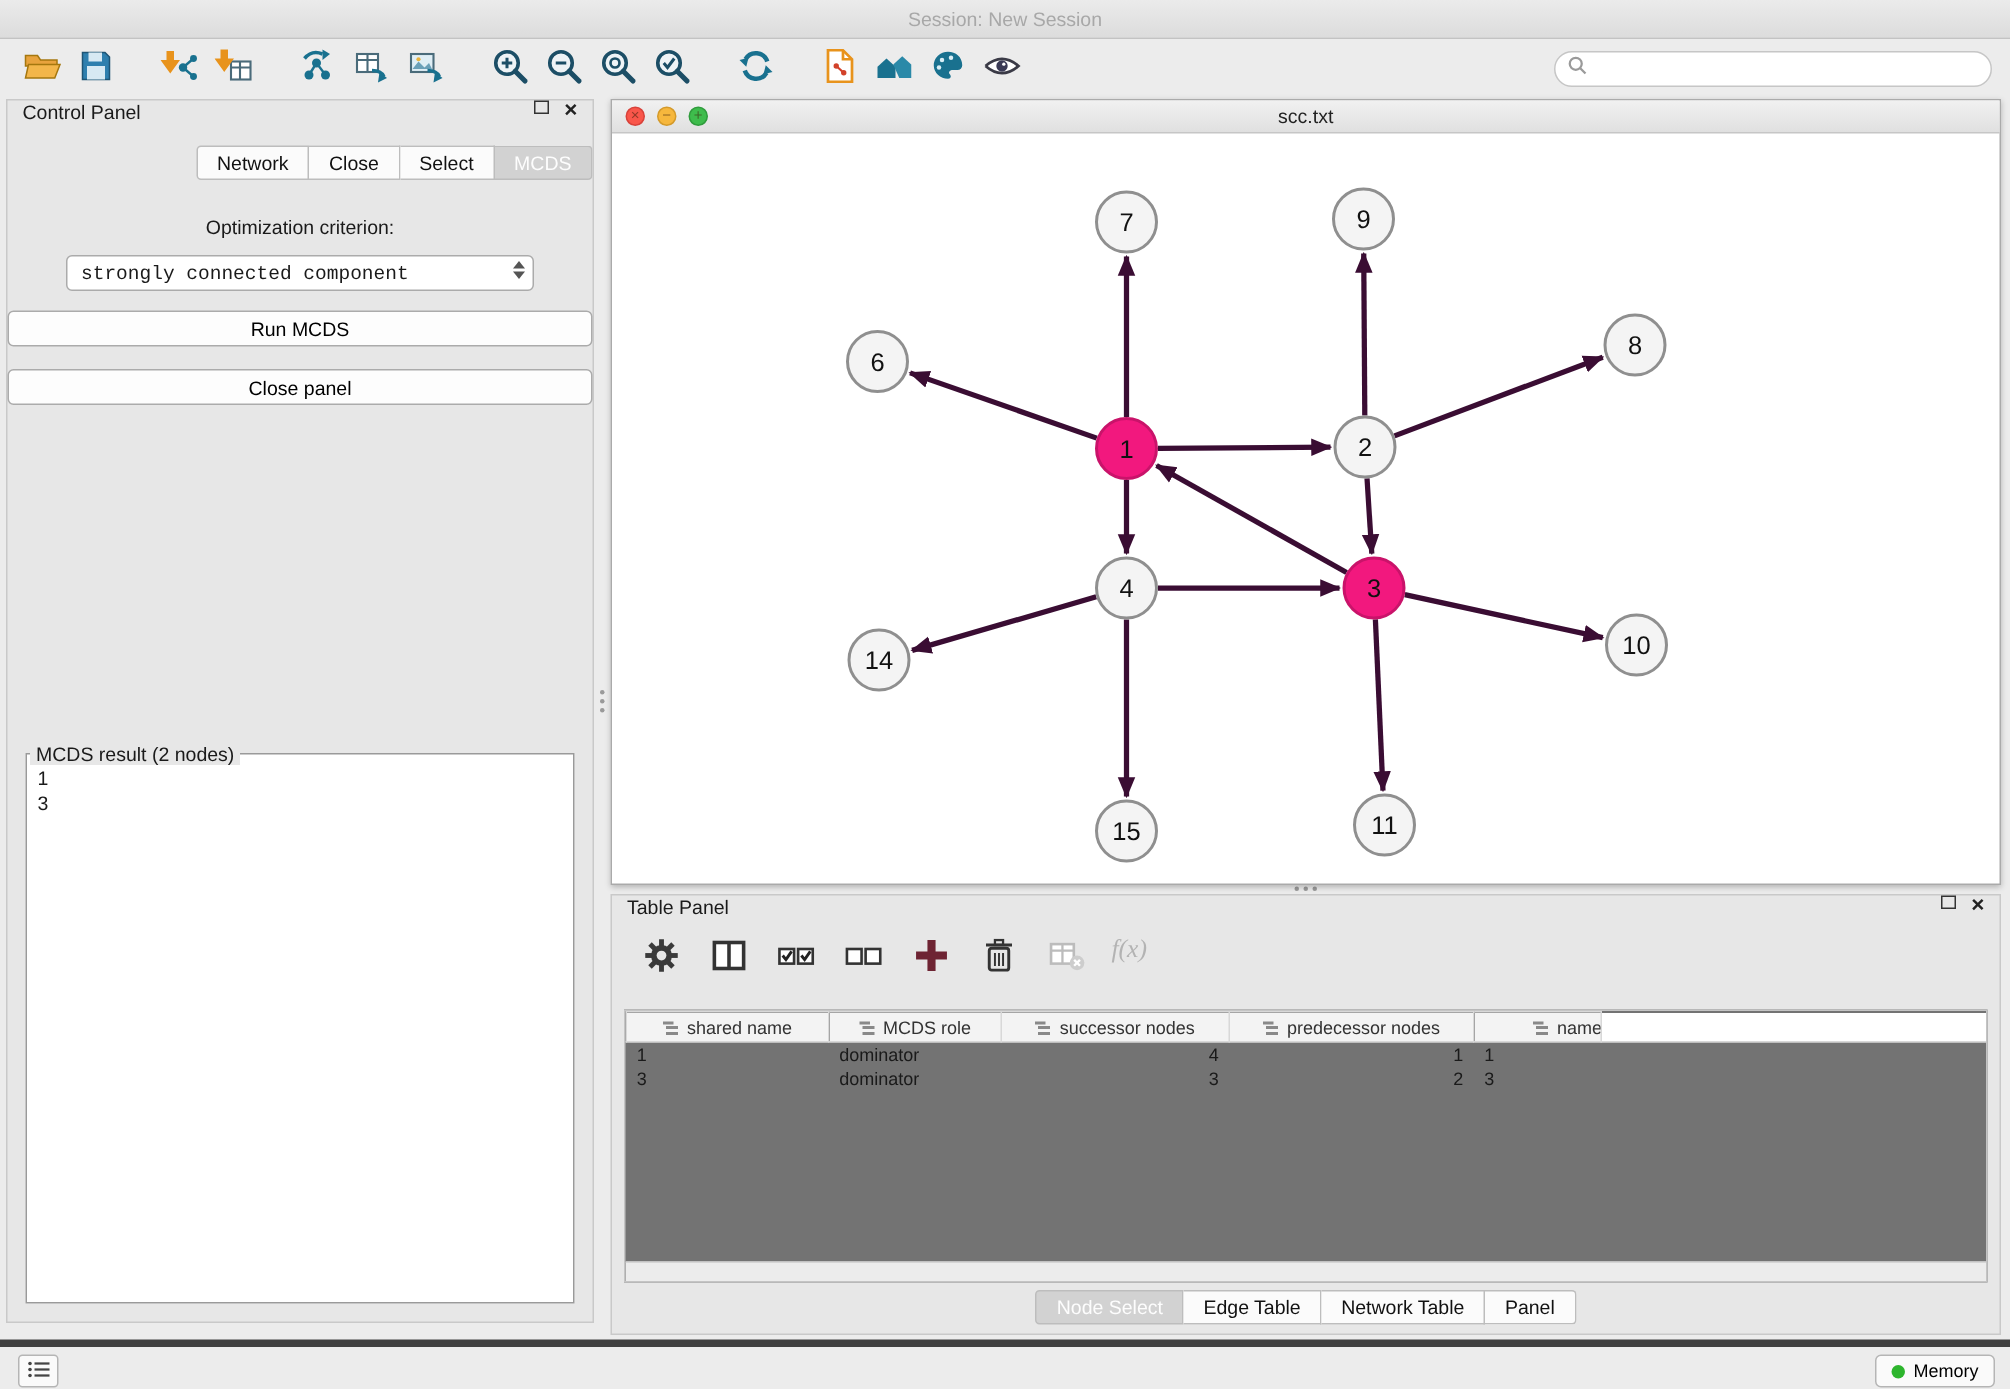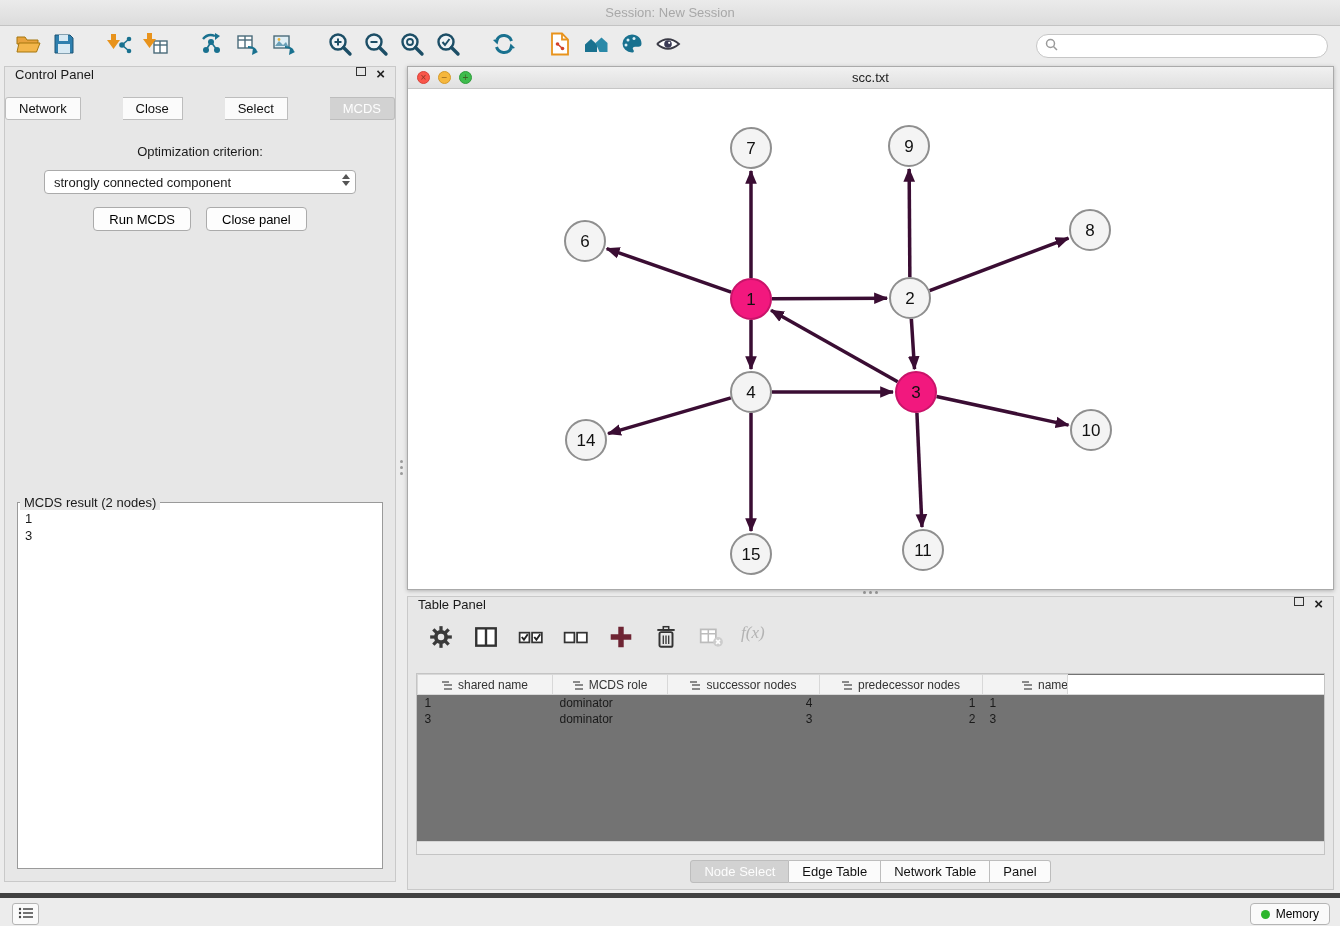--- a/index.html
+++ b/index.html
@@ -22,33 +22,33 @@
 
   
   .panel-header { height:26px; display:flex; padding:0 10px; font-size:13px; }
   .panel-header .spacer { flex:1; }
   .float-ic { width:10px; height:9px; border:1.5px solid #333; margin-right:10px; display:inline-block; cursor:pointer; }
   .close-ic { font-size:15px; font-weight:bold; color:#222; cursor:pointer; line-height:14px; }
 
   
   .control-panel { position:absolute; left:4px; top:66px; width:392px; height:816px;
     background:#e7e7e7; border:1px solid #c9c9c9; }
-  .cp-tabs { display:flex; justify-content:space-between; margin-top:4px; }
+  .cp-tabs { display:flex; justify-content:flex-end; margin-top:4px; }
   .seg-tab { padding:3px 13px; font-size:13px; background:#fbfbfb; border:1px solid #bdbdbd; border-left:none; color:#111; cursor:pointer; }
   .seg-tab:first-child { border-left:1px solid #bdbdbd; border-radius:3px 0 0 3px; }
   .seg-tab:last-child { border-radius:0 3px 3px 0; }
   .seg-tab.active { background:#d2d2d2; color:#fdfdfd; }
   .opt-label { text-align:center; margin-top:24px; font-size:13px; }
   .dropdown { margin:11px auto 0; width:312px; height:24px; background:#fff; border:1px solid #ababab;
-    border-radius:4px; display:flex; align-items:center; font-size:13px; padding-left:9px; position:relative; cursor:pointer; }
+    border-radius:4px; display:flex; align-items:center; font-size:13px; padding-left:9px; position:relative; cursor:pointer;font-family:Liberation Mono, monospace; }
   .dd-arrows { position:absolute; right:5px; top:3px; display:flex; flex-direction:column; gap:2px; align-items:center; }
   .dd-arrows i { display:block; width:0; height:0; border-left:4px solid transparent; border-right:4px solid transparent; }
   .dd-arrows .up { border-bottom:5px solid #555; }
   .dd-arrows .down { border-top:5px solid #555; }
-  .btn-row { display:flex; justify-content:center; gap:15px; margin-top:13px; }
+  .btn-row { display:flex; justify-content:center; gap:15px; margin-top:13px;flex-direction:column; }
   .btn { height:24px; padding:0 15px; background:#fdfdfd; border:1px solid #ababab; border-radius:4px; font-size:13px; cursor:pointer; font-family:"Liberation Sans",sans-serif; }
   .mcds-fieldset { position:absolute; left:12px; right:12px; top:428px; bottom:12px;
     border:1px solid #9a9a9a; background:#fff; }
   .mcds-fieldset legend { font-size:13px; background:#e7e7e7; padding:0 4px; margin-left:2px; }
   .result-item { font-size:13px; padding:1px 7px; cursor:default; }
 
   
   .v-handle { position:absolute; left:399px; top:460px; width:5px; height:22px; display:flex; flex-direction:column; gap:3px; align-items:center; cursor:col-resize; }
   .v-handle i, .h-handle i { width:3px; height:3px; border-radius:50%; background:#9a9a9a; display:block; }
   .h-handle { position:absolute; left:858px; top:590px; width:24px; height:5px; display:flex; gap:3px; align-items:center; justify-content:center; cursor:row-resize; }

